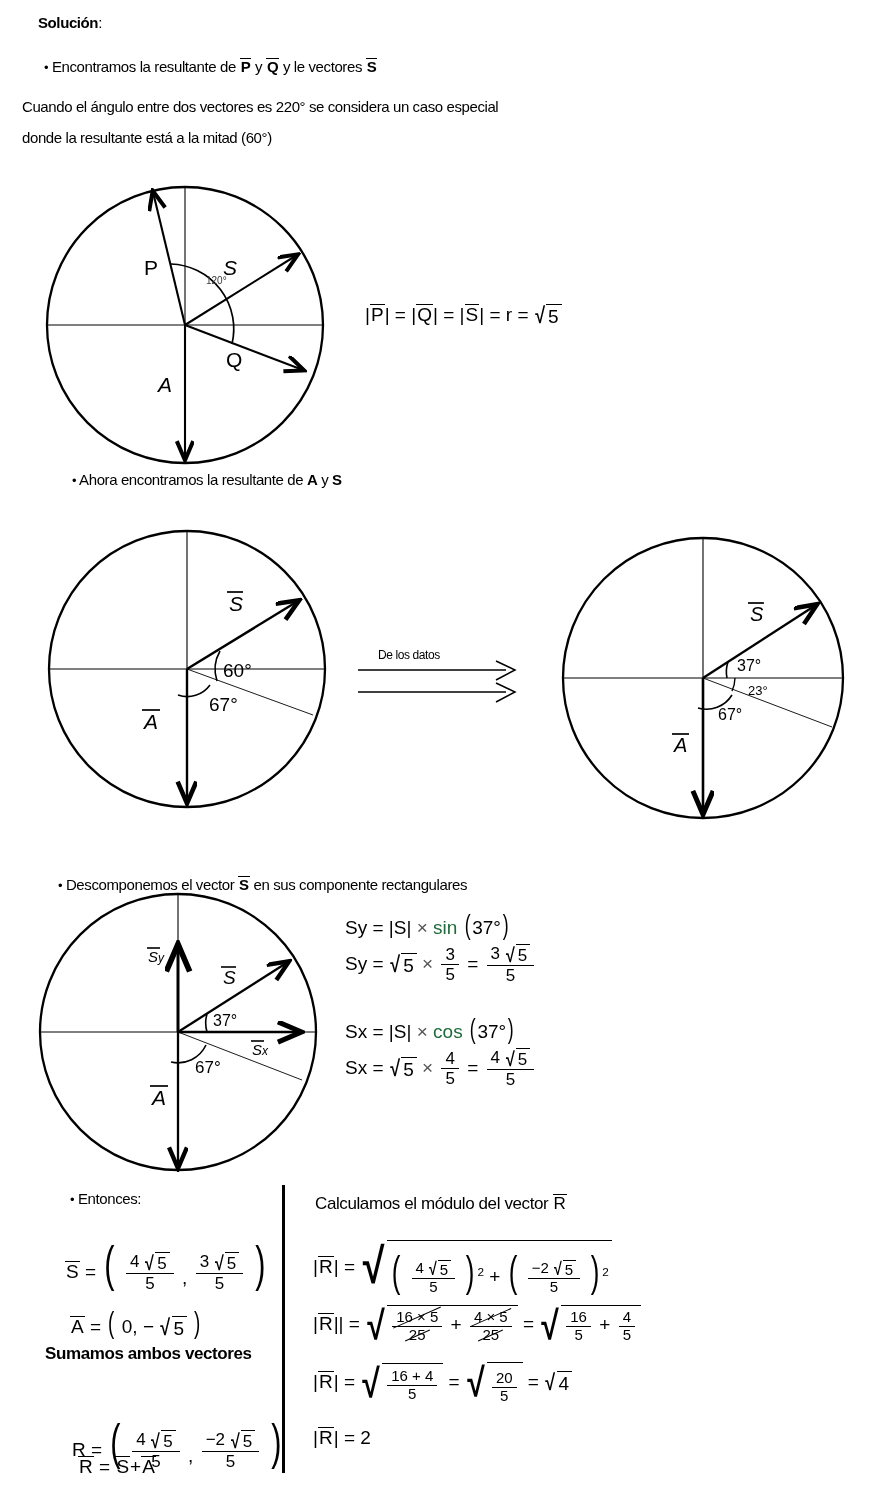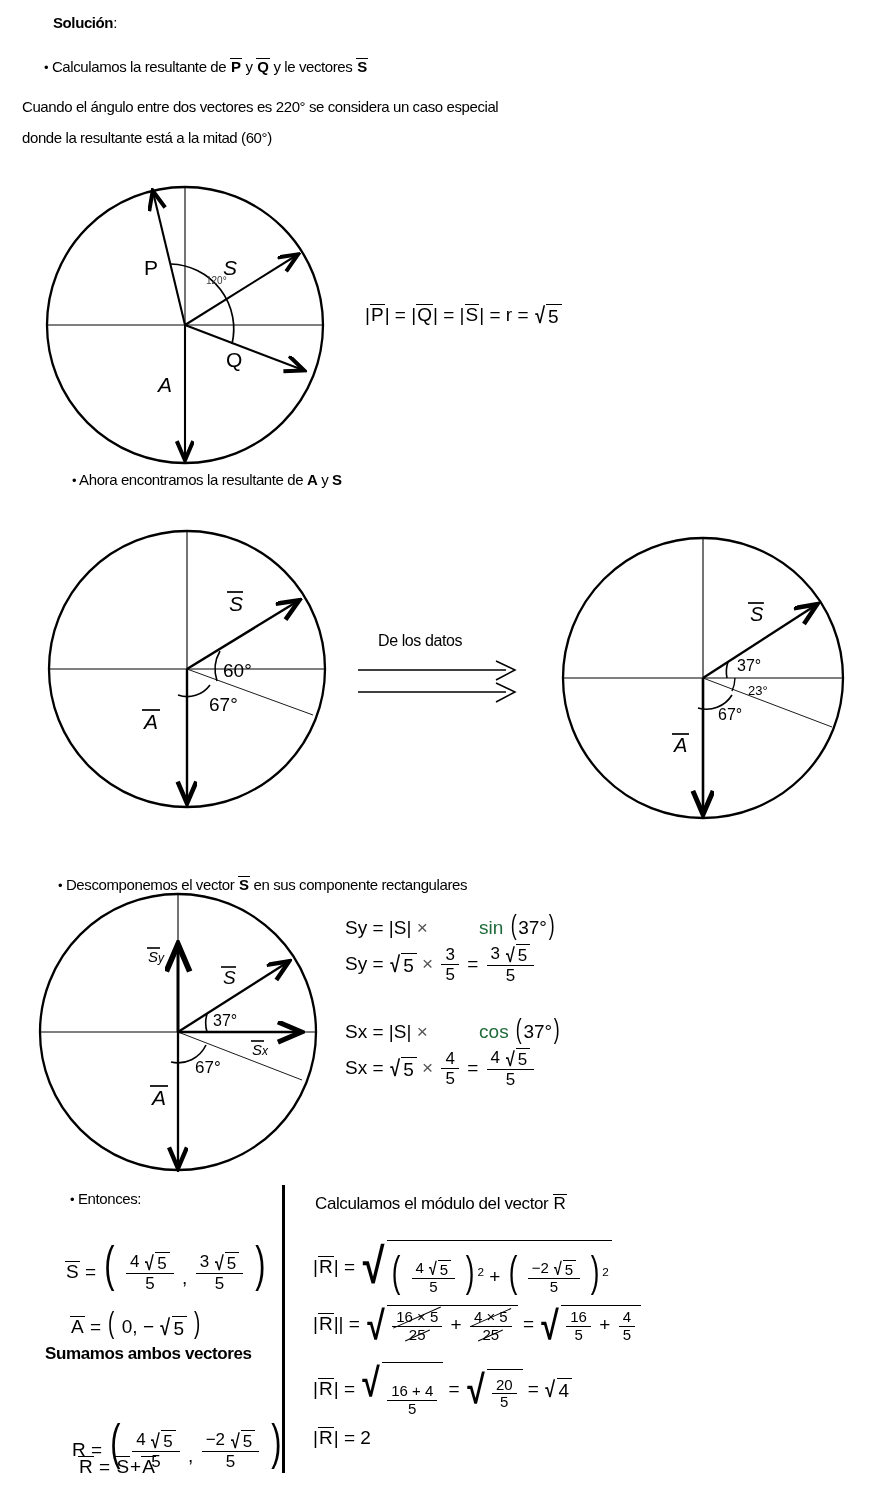--- a/index.html
+++ b/index.html
@@ -9,46 +9,46 @@
     color:#000;
   }
   .abs{position:absolute;}
   .txt{font-size:15px;letter-spacing:-0.4px;white-space:nowrap;}
   .txt-b{font-weight:bold;}
   .bullet{font-size:15px;letter-spacing:-0.4px;white-space:nowrap;}
   .ovl{display:inline-block;border-top:1.6px solid #000;line-height:1.05;padding:0 1px;}
   svg{display:block;overflow:visible;}
   .math{font-size:19px;white-space:nowrap;}
   .math-sm{font-size:17px;}
-  .green{color:#1f6b3b;margin-left:46px;}
+  .green{color:#1f6b3b;}
   
   .frac{display:inline-flex;flex-direction:column;align-items:center;vertical-align:middle;
         margin:0 3px;line-height:1.12;}
   .frac > .num{padding:0 4px;border-bottom:1.7px solid #000;}
   .frac > .den{padding:0 4px;}
   .sqrt{display:inline-flex;align-items:stretch;vertical-align:middle;}
   .sqrt > .rad{font-size:1.18em;line-height:1;transform:scaleX(0.8) translateY(1px);font-weight:600;}
   .sqrt > .body{border-top:1.7px solid #000;padding:1px 3px 0 2px;}
   .paren{display:inline-block;transform:scaleX(0.62);font-weight:300;}
   .sup{font-size:0.62em;vertical-align:super;}
   .strike{position:relative;display:inline-block;}
   .strike::after{content:"";position:absolute;left:-1px;right:-1px;top:50%;
       border-top:1.4px solid #000;transform:rotate(-24deg);}
   .divider{background:#000;width:3px;}
 </style>
 </head>
 <body>
 
-<div class="abs txt txt-b" style="left:53px;top:14px;">
+<div class="abs txt txt-b" style="left:38px;top:14px;">
   <span>Solución</span><span style="font-weight:normal;">:</span>
 </div>
 
 <div class="abs bullet" style="left:44px;top:58px;">
   <span style="font-size:13px;">•</span>
-  <span>Calculamos la resultante de</span>
+  <span>Encontramos la resultante de</span>
   <span class="ovl txt-b">P</span>
   <span>y</span>
   <span class="ovl txt-b">Q</span>
   <span>y le vectores</span>
   <span class="ovl txt-b">S</span>
 </div>
 
 <div class="abs txt" style="left:22px;top:98px;">Cuando el ángulo entre dos vectores es 220° se considera un caso especial</div>
 <div class="abs txt" style="left:22px;top:129px;">donde la resultante está a la mitad (60°)</div>
 
@@ -122,21 +122,21 @@
     <text x="209" y="86" font-family="Liberation Sans, sans-serif" font-size="21" font-style="italic">S</text>
     <line x1="207" y1="67" x2="223" y2="67" stroke="#000" stroke-width="1.7"></line>
   </g>
   <g>
     <text x="124" y="204" font-family="Liberation Sans, sans-serif" font-size="21" font-style="italic">A</text>
     <line x1="122" y1="185" x2="140" y2="185" stroke="#000" stroke-width="1.7"></line>
   </g>
 </svg>
 </div>
 
-<div class="abs txt" style="left:378px;top:632px;font-size:16px;">De los datos</div>
+<div class="abs txt" style="left:378px;top:648px;font-size:12px;">De los datos</div>
 <div class="abs" style="left:358px;top:660px;">
 <svg width="162" height="48" viewBox="0 0 162 48">
   <line x1="0" y1="10" x2="148" y2="10" stroke="#000" stroke-width="1.5"></line>
   <path d="M138,1 L157,10 L138,20" fill="none" stroke="#000" stroke-width="1.5"></path>
   <line x1="0" y1="32" x2="148" y2="32" stroke="#000" stroke-width="1.5"></line>
   <path d="M138,23 L157,32 L138,42" fill="none" stroke="#000" stroke-width="1.5"></path>
 </svg>
 </div>
 
 <div class="abs" style="left:560px;top:525px;">
@@ -404,21 +404,21 @@
       </span>
     </span>
   </span>
 </div>
 
 <div class="abs math" style="left:313px;top:1362px;">
   <span>|</span><span class="ovl">R</span><span>|</span>
   <span>=</span>
   <span class="sqrt">
     <span class="rad" style="font-size:2.1em;">√</span>
-    <span class="body" style="padding-top:20px;">
+    <span class="body" style="padding-top:4px;">
       <span class="frac" style="font-size:15px;">
         <span class="num">16 + 4</span>
         <span class="den">5</span>
       </span>
     </span>
   </span>
   <span>=</span>
   <span class="sqrt">
     <span class="rad" style="font-size:2.1em;">√</span>
     <span class="body" style="padding-top:7px;">

